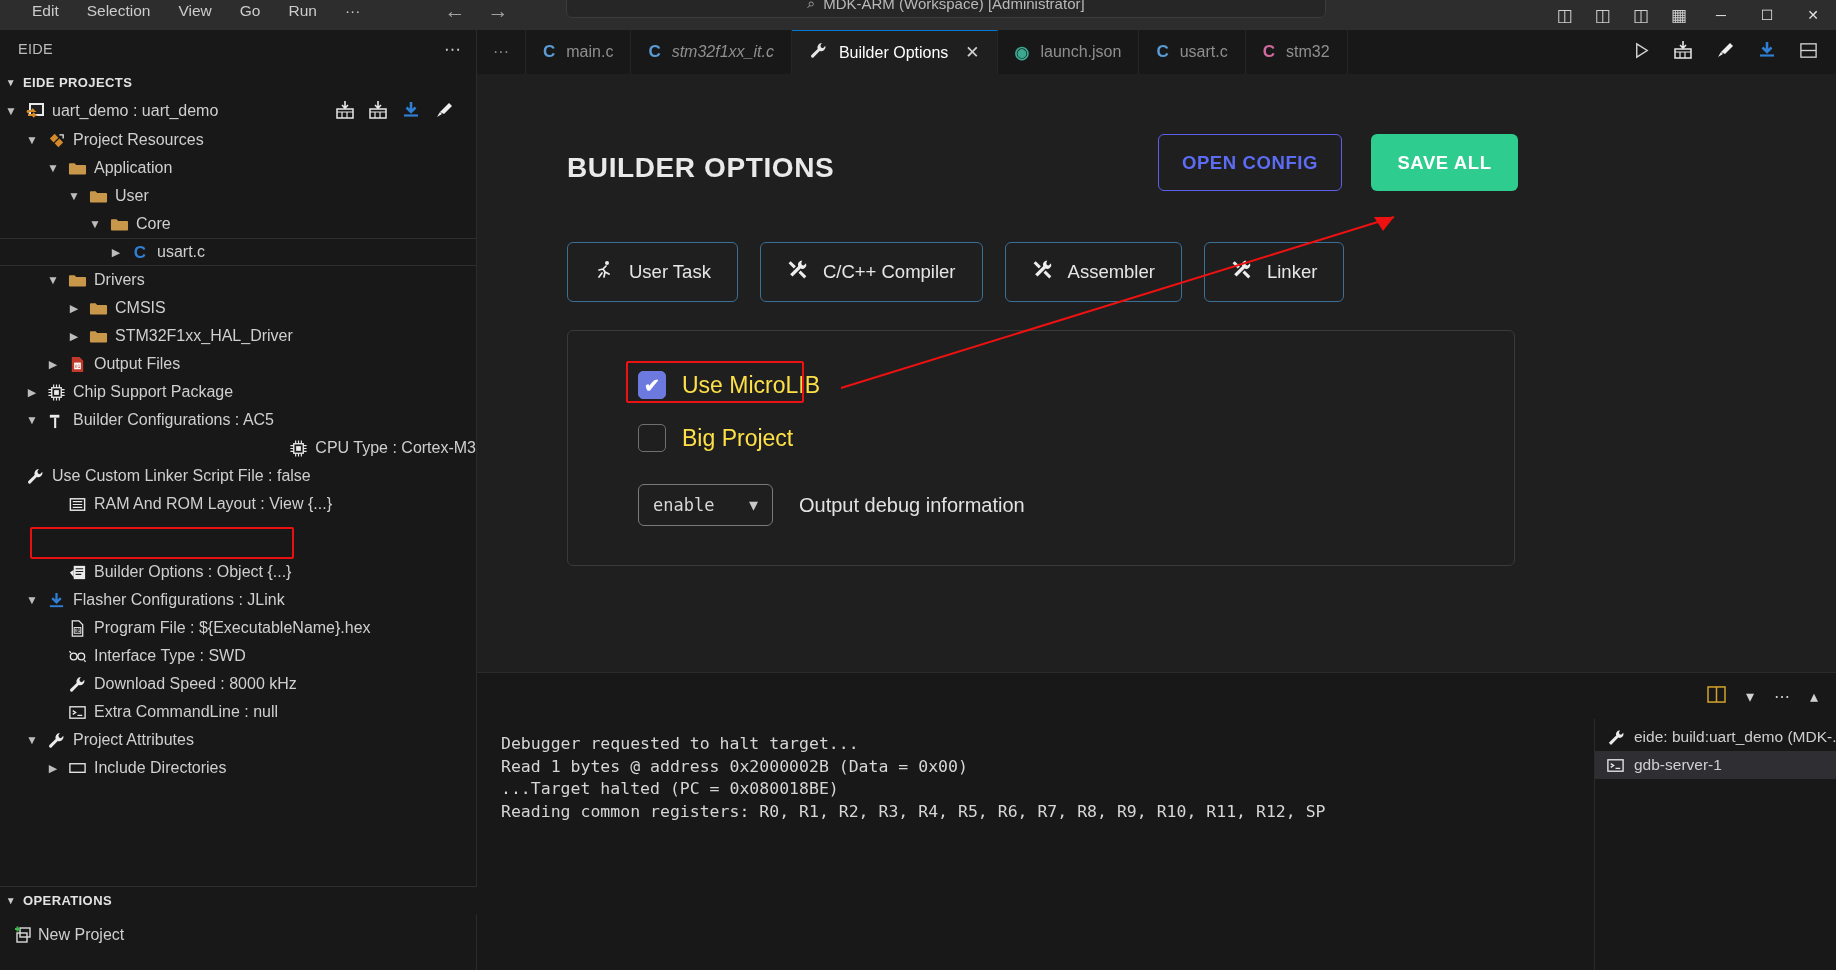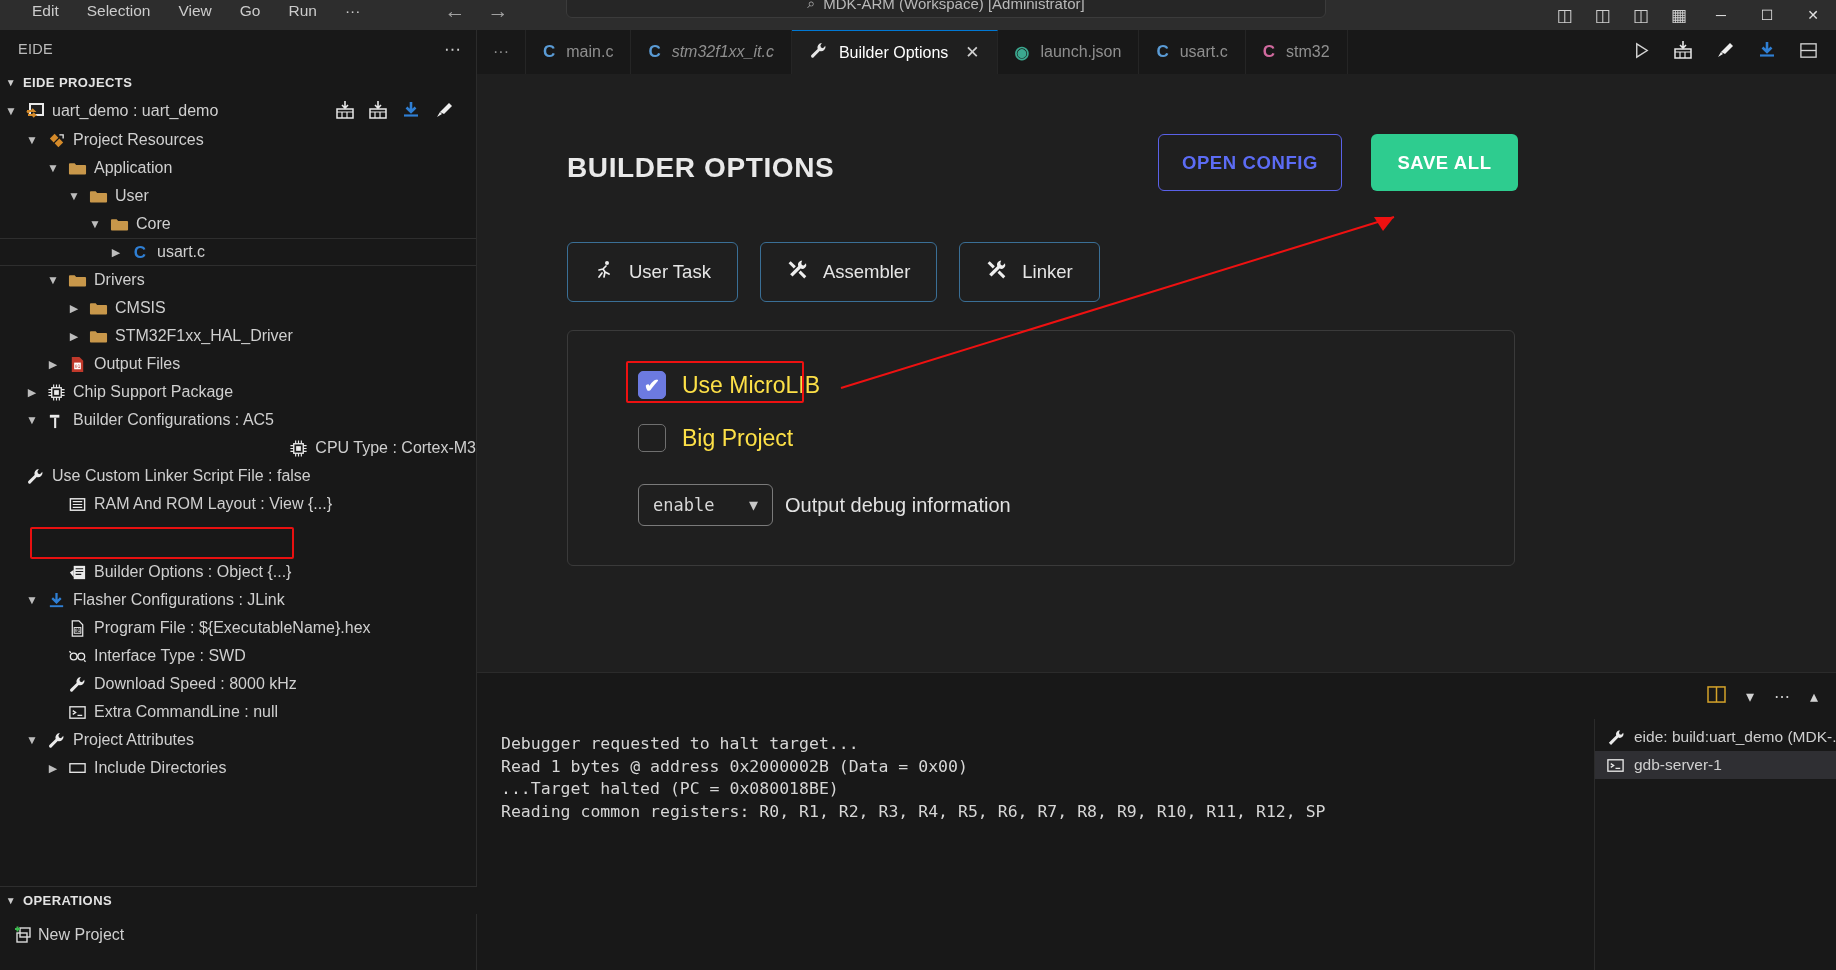--- a/index.html
+++ b/index.html
@@ -148,21 +148,21 @@
   }
   .chk-row { position: absolute; display: flex; align-items: center; gap: 16px; }
   .chk-box {
     width: 28px; height: 28px; border-radius: 5px; border: 1.6px solid #6f6f6f;
     background: transparent; display: flex; align-items: center; justify-content: center;
   }
   .chk-box.on { background: #6c7ae0; border-color: #6c7ae0; }
   .chk-box .mark { color: #ffffff; font-size: 19px; line-height: 1; font-weight: bold; }
   .chk-lbl { font-size: 23px; color: #fde047; }
 
-  .select-row { position: absolute; left: 70px; top: 153px; display: flex; align-items: center; gap: 12px; }
+  .select-row { position: absolute; left: 70px; top: 153px; display: flex; align-items: center; gap: 26px; }
   .sel-box {
     width: 135px; height: 42px; border: 1px solid #7a7a7a; border-radius: 6px;
     display: flex; align-items: center; justify-content: space-between; padding: 0 14px;
     font-family: "DejaVu Sans Mono", monospace; font-size: 17px; color: #d8d8d8;
   }
   .sel-box .chev { font-size: 15px; color: #c8c8c8; }
   .sel-desc { font-size: 20px; color: #e2e2e2; }
 
   
   .red-box2 { position: absolute; border: 2.5px solid #ee1111; border-radius: 2px; }
@@ -593,20 +593,28 @@
               <path d="M12 7l-3 3 2 3-1 5M9 10l-4 1M11 13l4 2M5 18l3-4" stroke="#eee" stroke-width="1.7" fill="none" stroke-linecap="round"></path>
             </svg></span>
         <span>User Task</span>
       </div>
       <div class="opt-tab">
         <span><svg width="23" height="23" viewBox="0 0 22 22">
               <path d="M14.5 2.5a4 4 0 0 0-3.8 5.3L3 15.5l2.3 2.3 7.7-7.7a4 4 0 0 0 5.2-5.1l-2.2 2.2-1.8-.5-.5-1.8z" fill="#eee"></path>
               <path d="M3.5 3l5 5-2 2-5-5z" fill="#eee"></path>
               <path d="M13 12l5.5 5.5-2 2L11 14z" fill="#eee"></path>
             </svg></span>
+        <span>C/C++ Compiler</span>
+      </div>
+      <div class="opt-tab">
+        <span><svg width="23" height="23" viewBox="0 0 22 22">
+              <path d="M14.5 2.5a4 4 0 0 0-3.8 5.3L3 15.5l2.3 2.3 7.7-7.7a4 4 0 0 0 5.2-5.1l-2.2 2.2-1.8-.5-.5-1.8z" fill="#eee"></path>
+              <path d="M3.5 3l5 5-2 2-5-5z" fill="#eee"></path>
+              <path d="M13 12l5.5 5.5-2 2L11 14z" fill="#eee"></path>
+            </svg></span>
         <span>Assembler</span>
       </div>
       <div class="opt-tab">
         <span><svg width="23" height="23" viewBox="0 0 22 22">
               <path d="M14.5 2.5a4 4 0 0 0-3.8 5.3L3 15.5l2.3 2.3 7.7-7.7a4 4 0 0 0 5.2-5.1l-2.2 2.2-1.8-.5-.5-1.8z" fill="#eee"></path>
               <path d="M3.5 3l5 5-2 2-5-5z" fill="#eee"></path>
               <path d="M13 12l5.5 5.5-2 2L11 14z" fill="#eee"></path>
             </svg></span>
         <span>Linker</span>
       </div>

